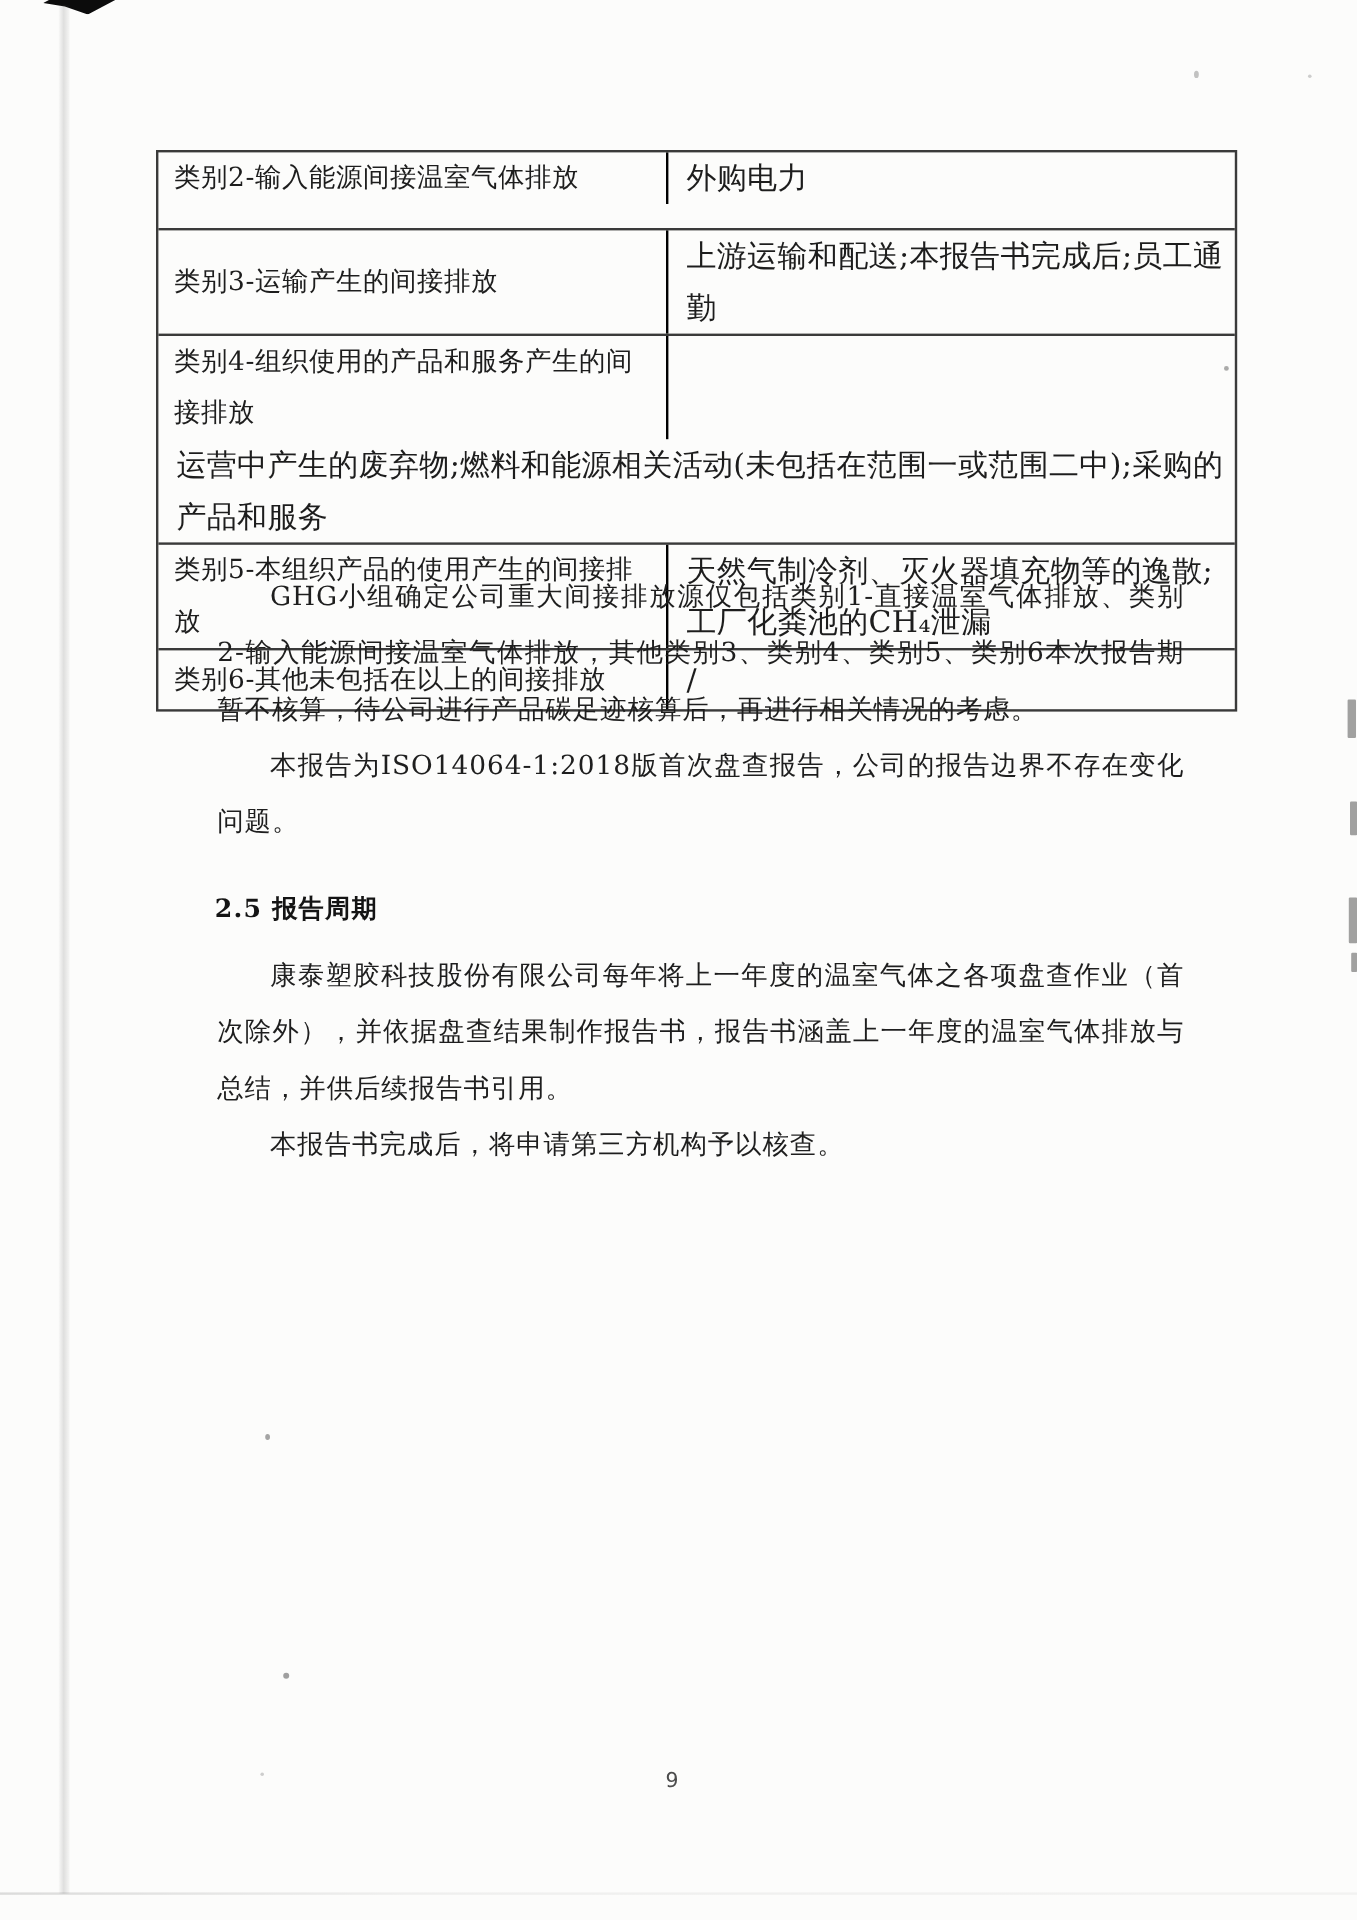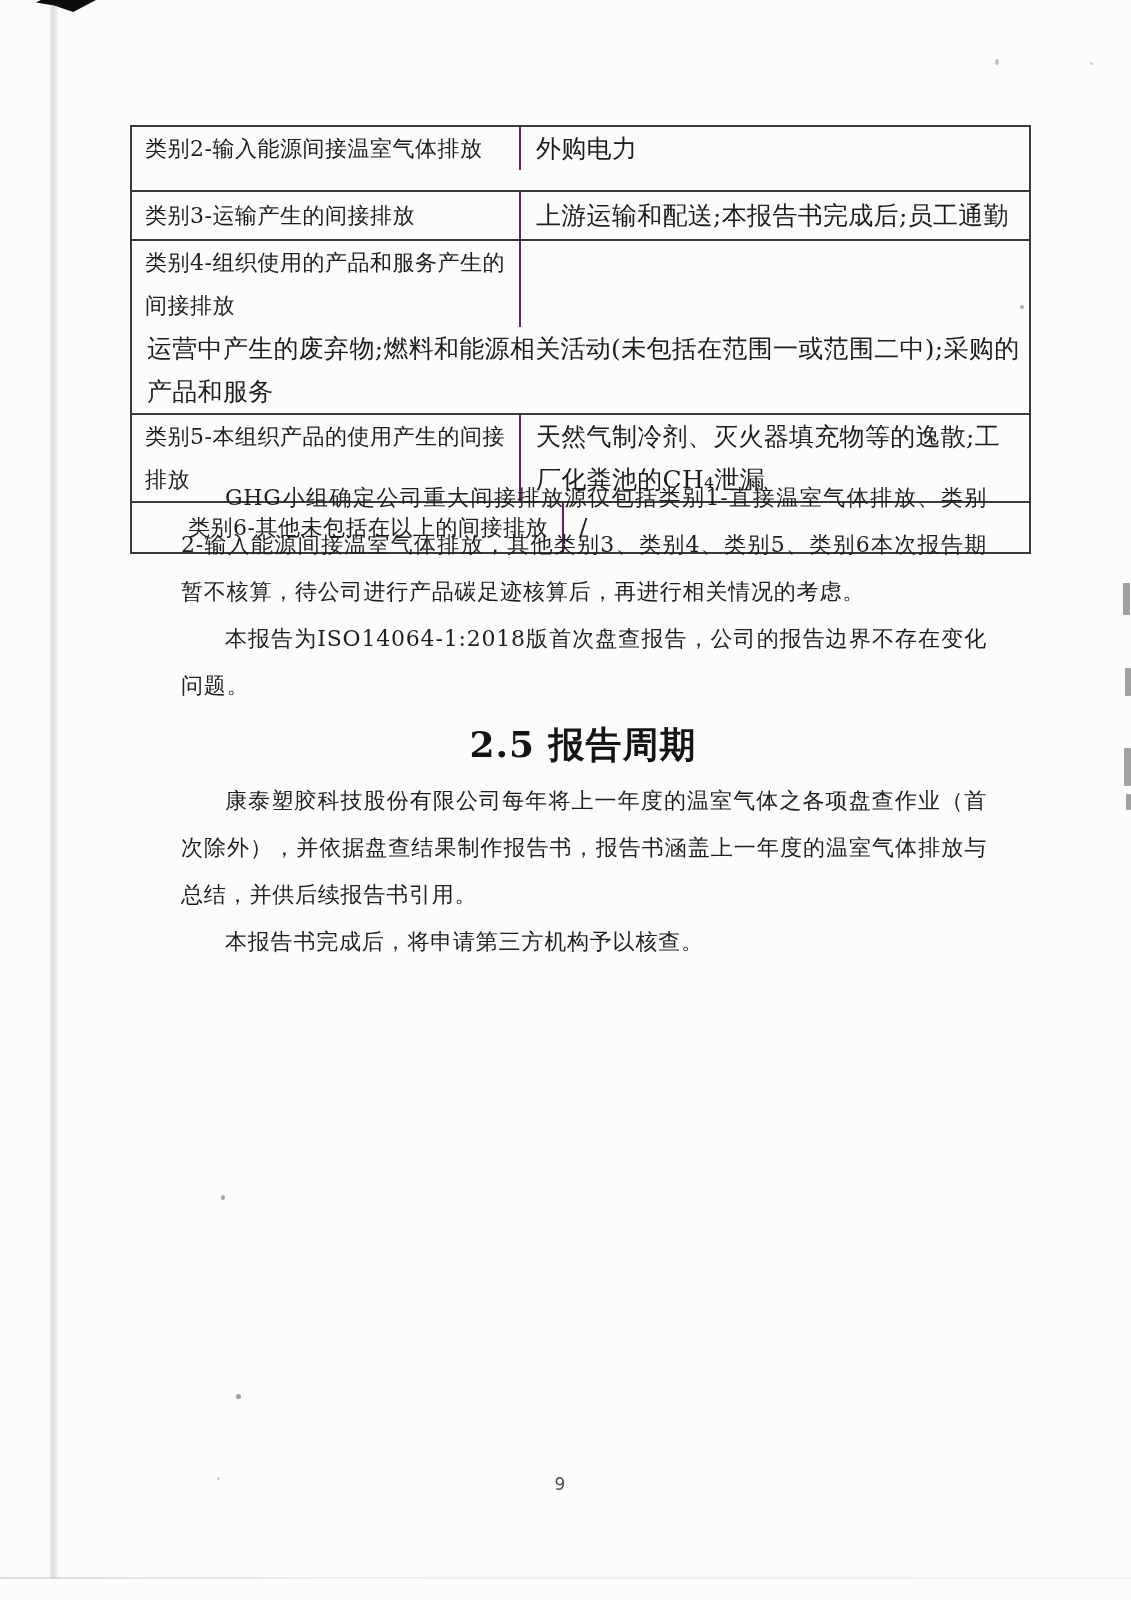--- a/index.html
+++ b/index.html
@@ -33,52 +33,52 @@
   
   .ghg-table {
     position:absolute; left:130px; top:125px; width:901px;
     border:2px solid #3a3a3a;
     box-sizing:border-box;
     color:#1d1d1d;
   }
   .tr { display:flex; border-top:2px solid #3a3a3a; }
   .tr:first-child { border-top:none; }
   .td-cat {
-    width:389px; box-sizing:border-box;
-    border-right:2px solid #701a75;
+    width:425px; box-sizing:border-box;
+    border-right:2px solid #000000;
     padding:0 10px 0 13px;
     font-size:22px; letter-spacing:0.5px;
     display:flex; align-items:center;
   }
   .td-src {
     flex:1; box-sizing:border-box;
     padding:0 8px 0 15px;
     font-size:25px; letter-spacing:0.3px;
     display:flex; align-items:center;
   }
   .td-cat > div, .td-src > div { line-height:43px; }
   .r1 { min-height:42px; }
   .r2 { min-height:47px;margin-top:20px; }
   .r3 { min-height:86px;flex-direction:column; }
   .r4 { min-height:84px; }
-  .r5 { min-height:49px;padding-left:43px; }
+  .r5 { min-height:49px; }
 
   
   .content {
     position:absolute; left:181px; top:474px; width:806px;
     color:#1e1e1e;
     font-size:22px; letter-spacing:0.8px; line-height:47px;
     text-align:justify;
   }
   .content p { margin:0; text-indent:2em; }
   .section-heading {
-    margin:15px 0 13px -2px;
-    font-size:36px; font-weight:bold; letter-spacing:1px;
+    margin:28px 0 13px -2px;
+    font-size:21px; font-weight:bold; letter-spacing:1px;
     line-height:40px; color:#141414;
-    text-align:center; text-indent:0;
+    text-align:left; text-indent:0;
   }
   .page-number {
     position:absolute; left:0; top:1474px; width:1120px;
     text-align:center; font-size:17px; color:#4c4c4c;
     font-family:"DejaVu Sans", sans-serif;
   }
 </style>
 </head>
 <body>
 

